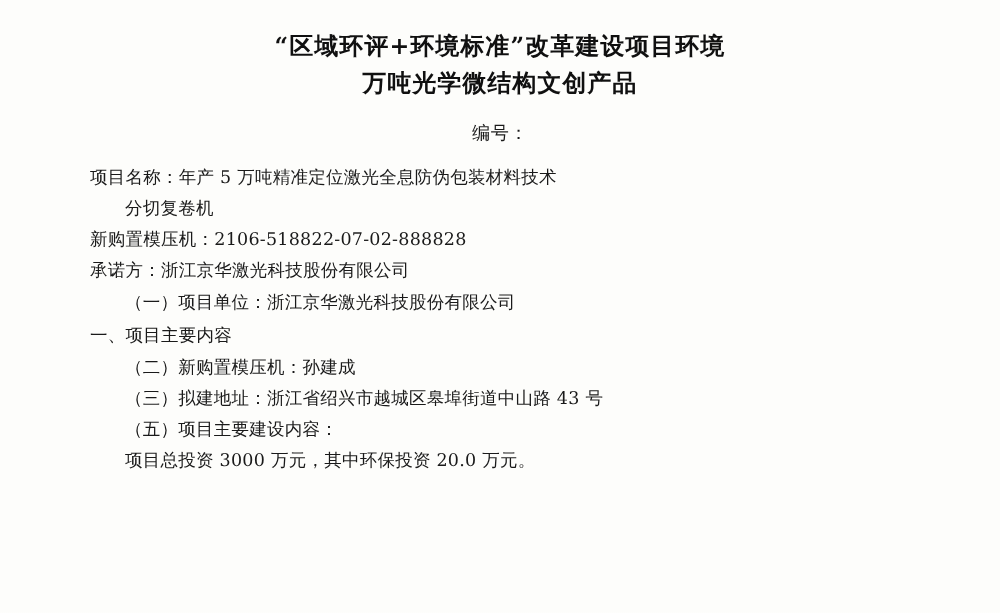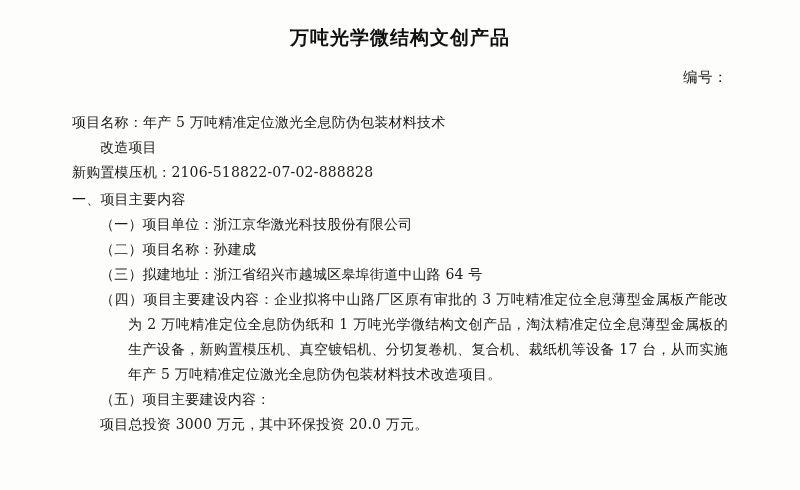--- a/index.html
+++ b/index.html
@@ -38,28 +38,28 @@
   }
   .title-line {
     font-size: 19px;
     font-weight: bold;
     letter-spacing: 1px;
     line-height: 30px;
     color: #101010;
     font-family: "DejaVu Serif", "Liberation Serif", serif;
   }
   .code-line {
-    text-align: right;
+    text-align: center;
     font-size: 14.5px;
     line-height: 26px;
     margin-top: 12px;
     letter-spacing: 0.5px;
   }
   .content {
-    margin-top: 20px;
+    margin-top: 10px;
     font-size: 14px;
     line-height: 25px;
     text-align: justify;
   }
   .p {
     margin: 0;
     padding: 0;
     line-height: 25px;
     font-size: 14px;
     letter-spacing: 0.2px;
@@ -91,42 +91,45 @@
     pointer-events: none;
   }
 </style>
 </head>
 <body>
 
 <div class="page">
   <div class="doc-body">
 
     <div class="title-block">
+      <div class="title-line">“区域环评+环境标准”改革建设项目环境</div>
       <div class="title-line">万吨光学微结构文创产品</div>
     </div>
 
     <div class="code-line">编号：</div>
 
     <div class="content">
 
       <p class="p indent-hang">
         <span>项目名称：</span><span>年产 5 万吨精准定位激光全息防伪包装材料技术</span>
       </p>
-      <p class="p sub">改造项目</p>
+      <p class="p sub">分切复卷机</p>
 
       <p class="p">
         <span>新购置模压机：</span><span>2106-518822-07-02-888828</span>
       </p>
 
+      <p class="p">
+        <span>承诺方：</span><span>浙江京华激光科技股份有限公司</span>
+      </p>
+
+      <p class="p sub">（一）项目单位：浙江京华激光科技股份有限公司</p>
 
       <p class="p section-head">一、项目主要内容</p>
-
-      <p class="p sub">（一）项目单位：浙江京华激光科技股份有限公司</p>
-      <p class="p sub">（二）项目名称：孙建成</p>
-      <p class="p sub-hang">（三）拟建地址：浙江省绍兴市越城区皋埠街道中山路 64 号</p>
-      <p class="p sub-hang">（四）项目主要建设内容：企业拟将中山路厂区原有审批的 3 万吨精准定位全息薄型金属板产能改为 2 万吨精准定位全息防伪纸和 1 万吨光学微结构文创产品，淘汰精准定位全息薄型金属板的生产设备，新购置模压机、真空镀铝机、分切复卷机、复合机、裁纸机等设备 17 台，从而实施年产 5 万吨精准定位激光全息防伪包装材料技术改造项目。</p>
+      <p class="p sub">（二）新购置模压机：孙建成</p>
+      <p class="p sub-hang">（三）拟建地址：浙江省绍兴市越城区皋埠街道中山路 43 号</p>
       <p class="p sub">（五）项目主要建设内容：</p>
       <p class="p sub">项目总投资 3000 万元，其中环保投资 20.0 万元。</p>
 
     </div>
   </div>
   <div class="bottom-fade"></div>
 </div>
 
 </body></html>

